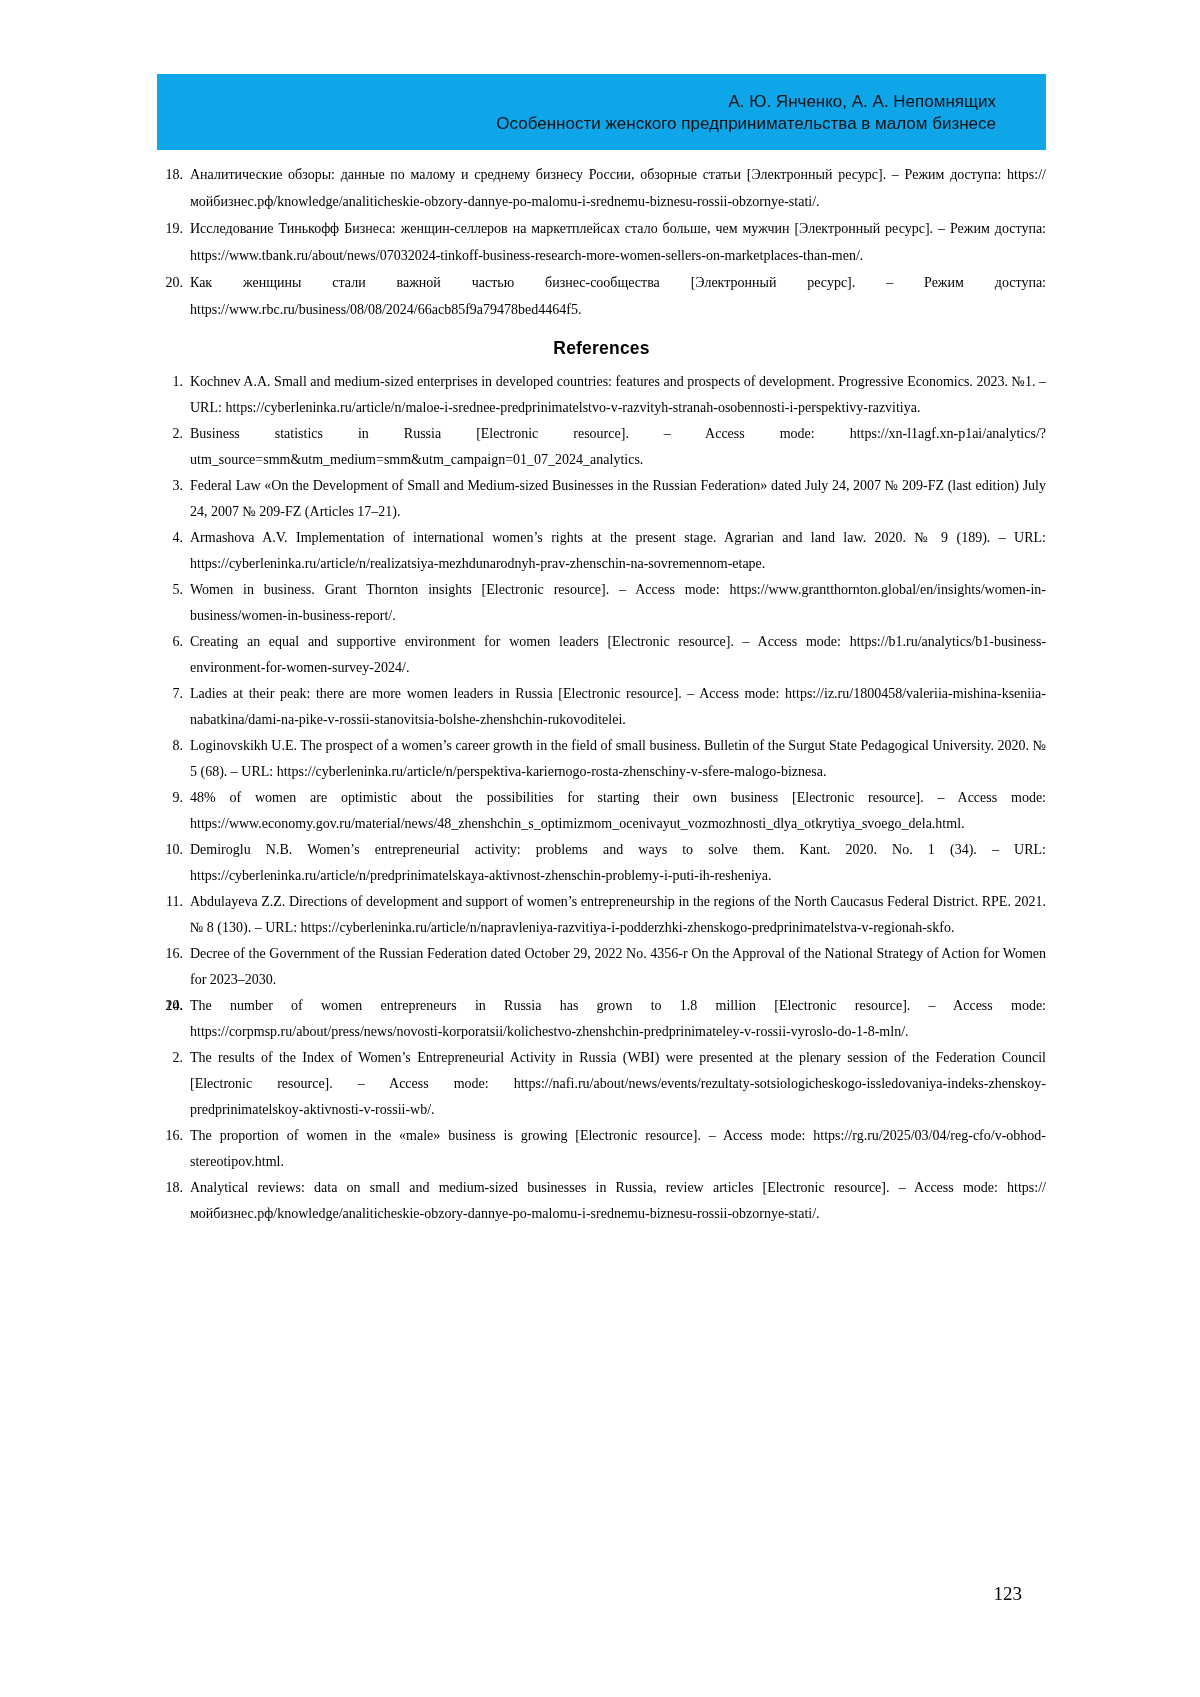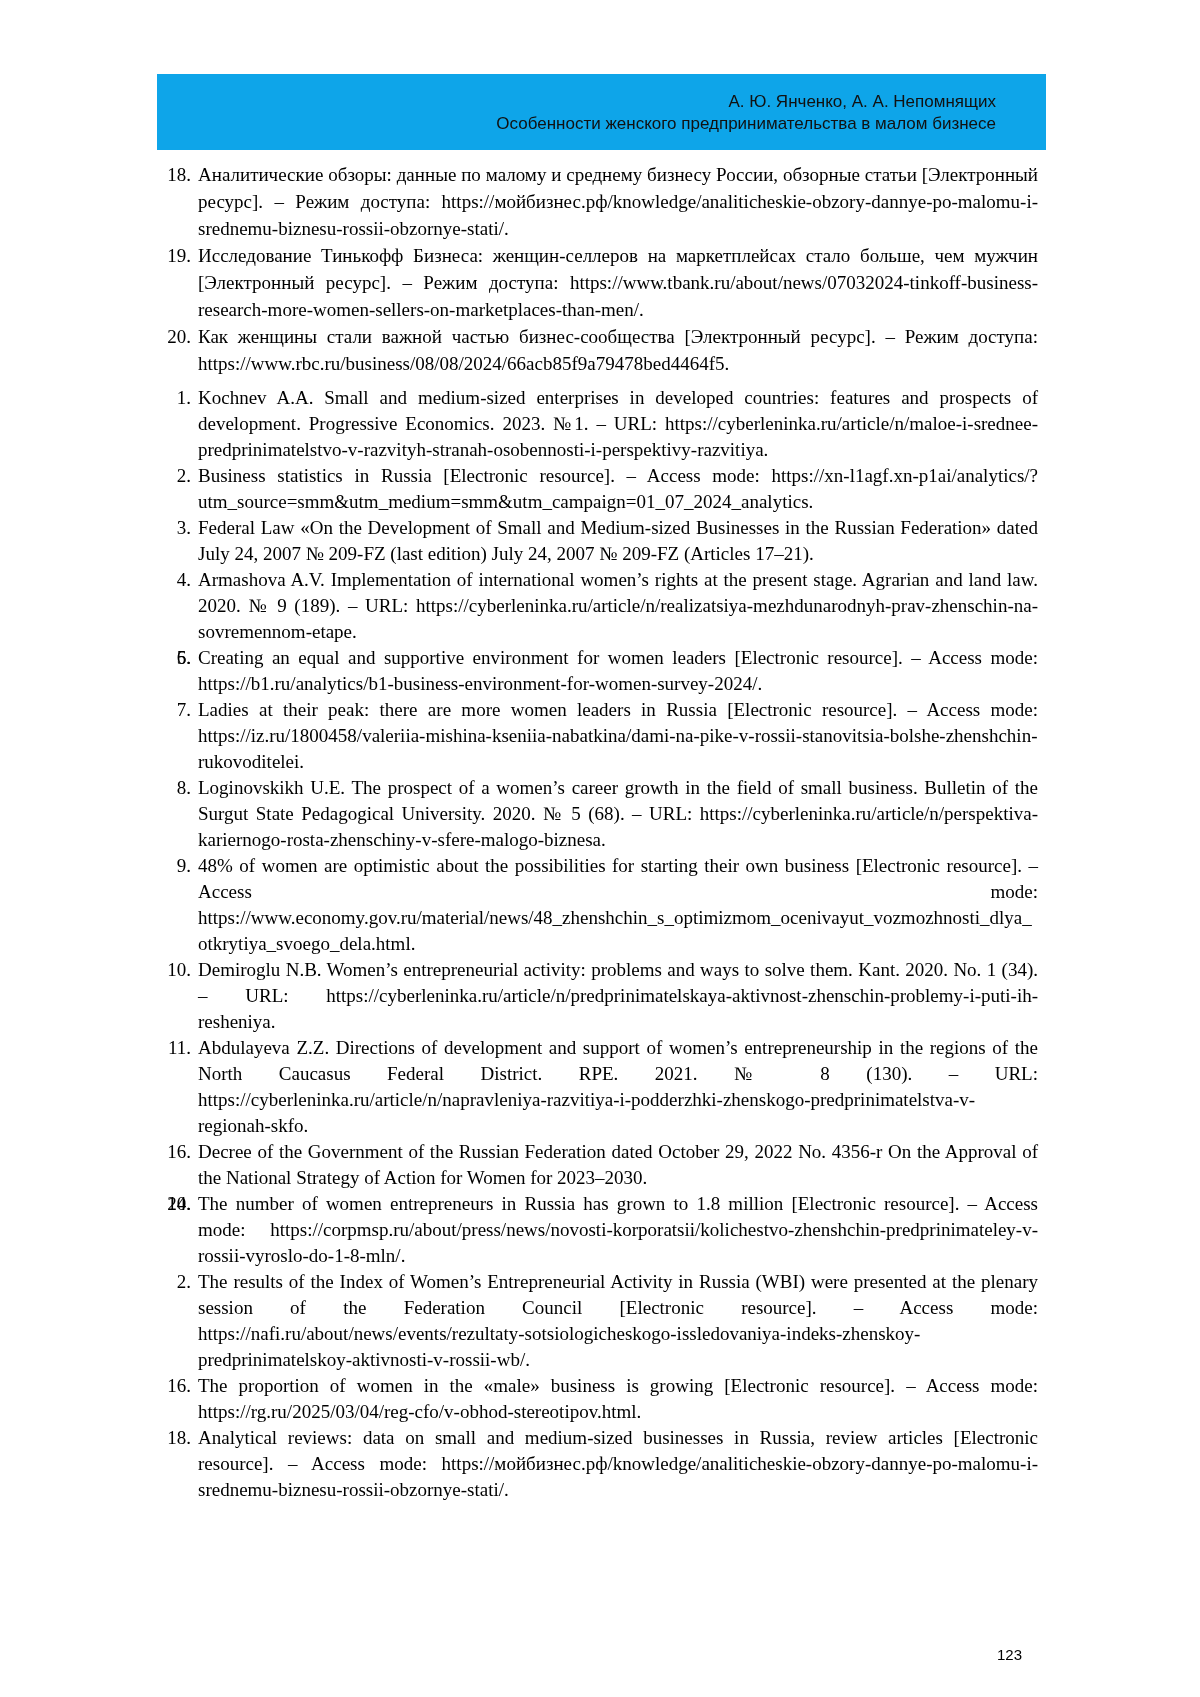--- a/index.html
+++ b/index.html
@@ -22,23 +22,23 @@
     background: #0ea5e9;
     text-align: right;
     padding: 17px 50px 15px 20px;
     font-family: "Liberation Sans", sans-serif;
     font-size: 17px;
     line-height: 22px;
     color: #111111;
   }
   .ref-list {
     list-style: none;
-    margin: 8px;
+    margin: 0;
     padding: 0;
-    font-size: 19px;
+    font-size: 14px;
     text-align: justify;
   }
   .ref-list li {
     position: relative;
     padding-left: 33px;
     overflow-wrap: anywhere;
   }
   .ref-list .num {
     position: absolute;
     left: 0;
@@ -52,24 +52,24 @@
   h2.references-heading {
     text-align: center;
     font-family: "Liberation Sans", sans-serif;
     font-size: 17.5px;
     font-weight: bold;
     margin: 15px 0 10px 0;
     letter-spacing: 0.2px;
   }
   .page-number {
     position: absolute;
-    top: 1646px;
+    top: 1583px;
     right: 178px;
-    font-family: Liberation Sans, sans-serif;
-    font-size: 15px;
+    font-family: Liberation Serif, serif;
+    font-size: 19px;
   }
 </style>
 </head>
 <body>
 
 <div class="content">
 
   <div class="header-box">
     <div>А. Ю. Янченко, А. А. Непомнящих</div>
     <div>Особенности женского предпринимательства в малом бизнесе</div>
@@ -83,40 +83,42 @@
     <li>
       <span class="num">19.</span>
       <span class="txt">Исследование Тинькофф Бизнеса: женщин-селлеров на маркетплейсах стало больше, чем мужчин [Электронный ресурс]. – Режим доступа: https://www.tbank.ru/about/news/07032024-tinkoff-business-research-more-women-sellers-on-marketplaces-than-men/.</span>
     </li>
     <li>
       <span class="num">20.</span>
       <span class="txt">Как женщины стали важной частью бизнес-сообщества [Электронный ресурс]. – Режим доступа: https://www.rbc.ru/business/08/08/2024/66acb85f9a79478bed4464f5.</span>
     </li>
   </ol>
 
+  <h2 class="references-heading">References</h2>
 
   <ol class="ref-list english-list">
     <li>
       <span class="num">1.</span>
       <span class="txt">Kochnev A.A. Small and medium-sized enterprises in developed countries: features and prospects of development. Progressive Economics. 2023. №1. – URL: https://cyberleninka.ru/article/n/maloe-i-srednee-predprinimatelstvo-v-razvityh-stranah-osobennosti-i-perspektivy-razvitiya.</span>
     </li>
     <li>
       <span class="num">2.</span>
       <span class="txt">Business statistics in Russia [Electronic resource]. – Access mode: https://xn-l1agf.xn-p1ai/analytics/?utm_source=smm&amp;utm_medium=smm&amp;utm_campaign=01_07_2024_analytics.</span>
     </li>
     <li>
       <span class="num">3.</span>
       <span class="txt">Federal Law «On the Development of Small and Medium-sized Businesses in the Russian Federation» dated July 24, 2007 № 209-FZ (last edition) July 24, 2007 № 209-FZ (Articles 17–21).</span>
     </li>
     <li>
       <span class="num">4.</span>
       <span class="txt">Armashova A.V. Implementation of international women’s rights at the present stage. Agrarian and land law. 2020. № 9 (189). – URL: https://cyberleninka.ru/article/n/realizatsiya-mezhdunarodnyh-prav-zhenschin-na-sovremennom-etape.</span>
     </li>
     <li>
       <span class="num">5.</span>
+      <span class="txt">Women in business. Grant Thornton insights [Electronic resource]. – Access mode: https://www.grantthornton.global/en/insights/women-in-business/women-in-business-report/.</span>
     </li>
     <li>
       <span class="num">6.</span>
       <span class="txt">Creating an equal and supportive environment for women leaders [Electronic resource]. – Access mode: https://b1.ru/analytics/b1-business-environment-for-women-survey-2024/.</span>
     </li>
     <li>
       <span class="num">7.</span>
       <span class="txt">Ladies at their peak: there are more women leaders in Russia [Electronic resource]. – Access mode: https://iz.ru/1800458/valeriia-mishina-kseniia-nabatkina/dami-na-pike-v-rossii-stanovitsia-bolshe-zhenshchin-rukovoditelei.</span>
     </li>
     <li>

